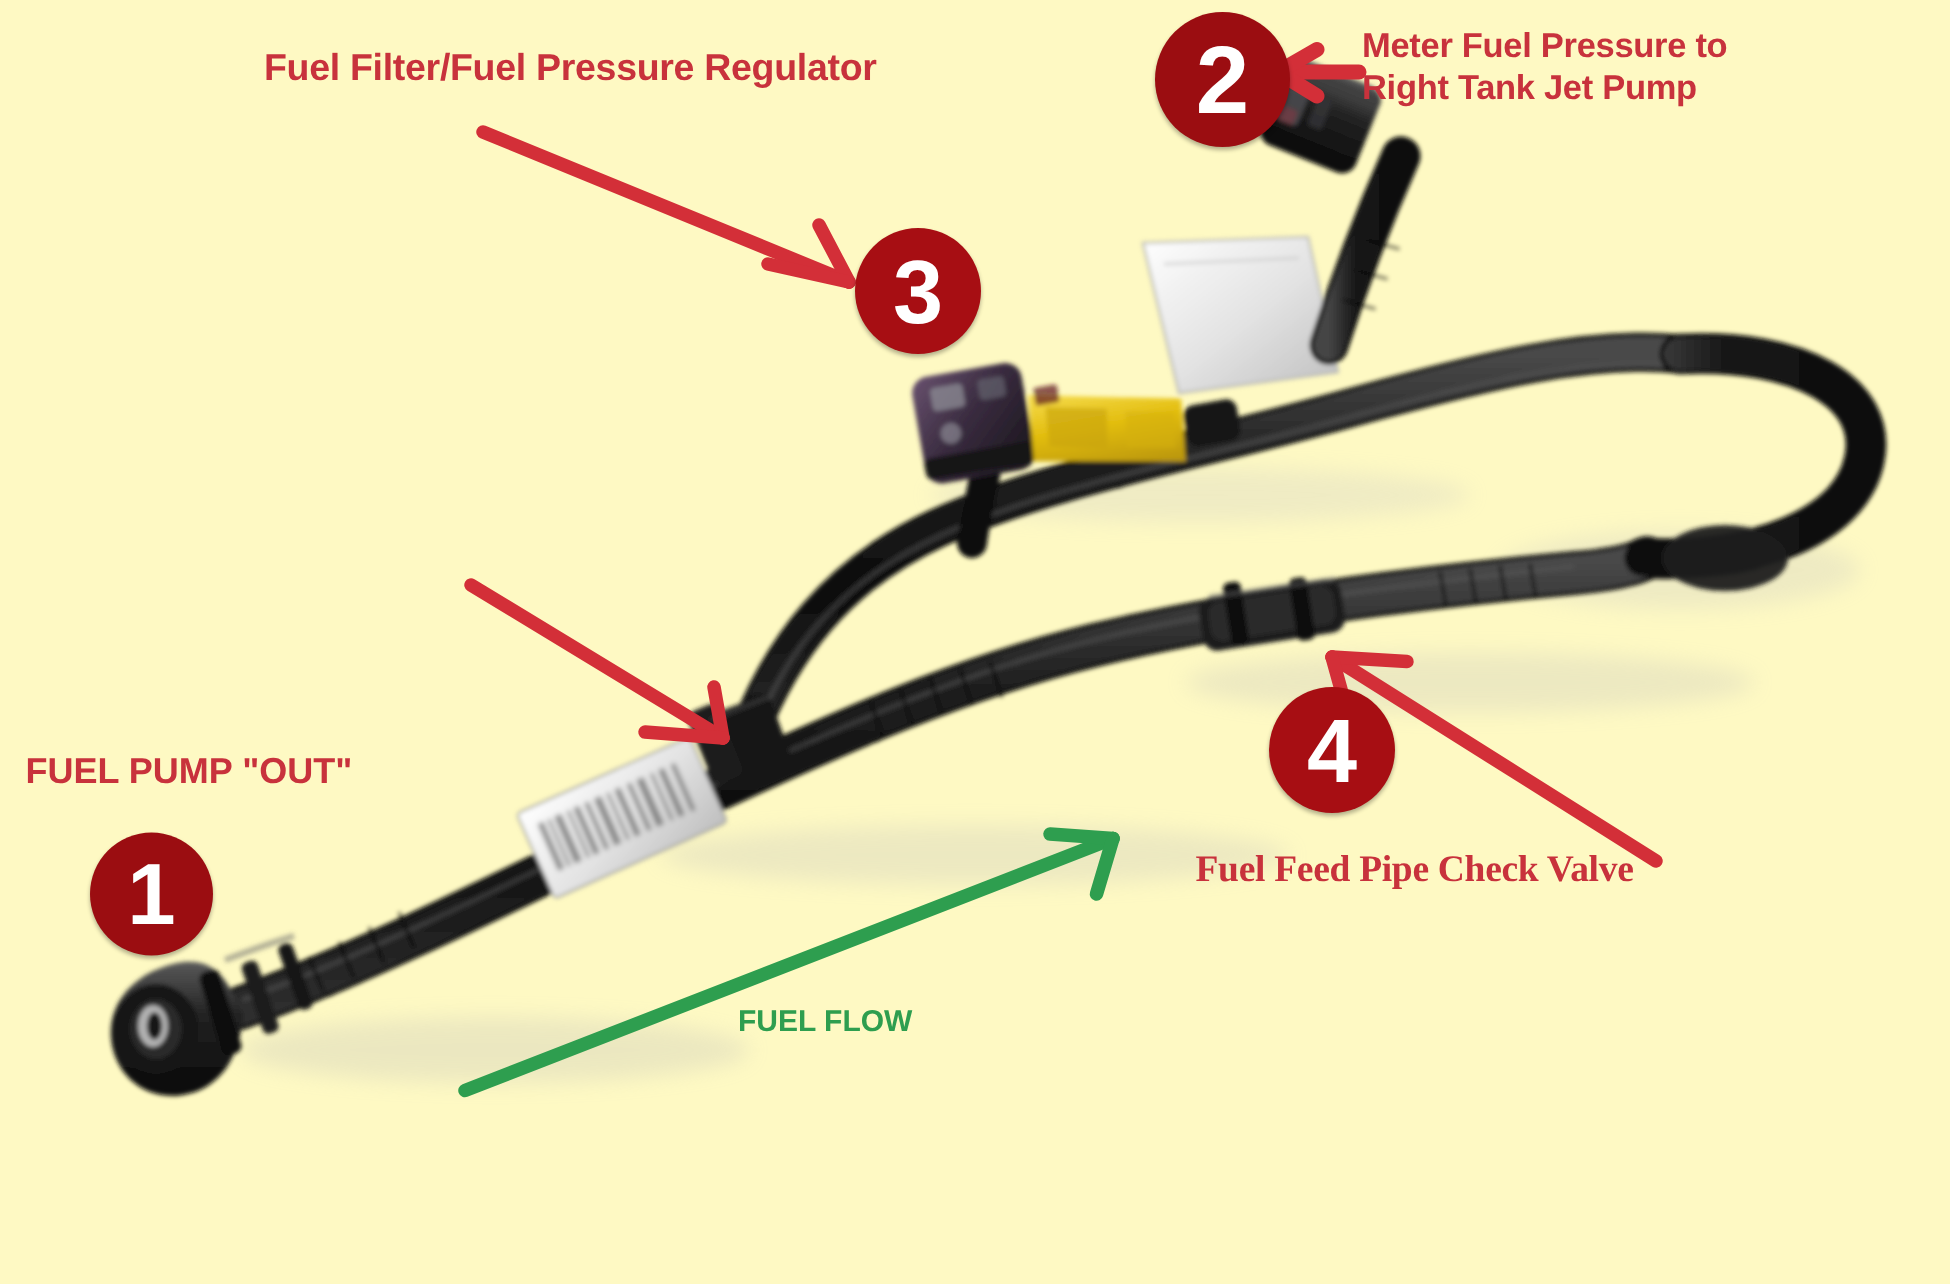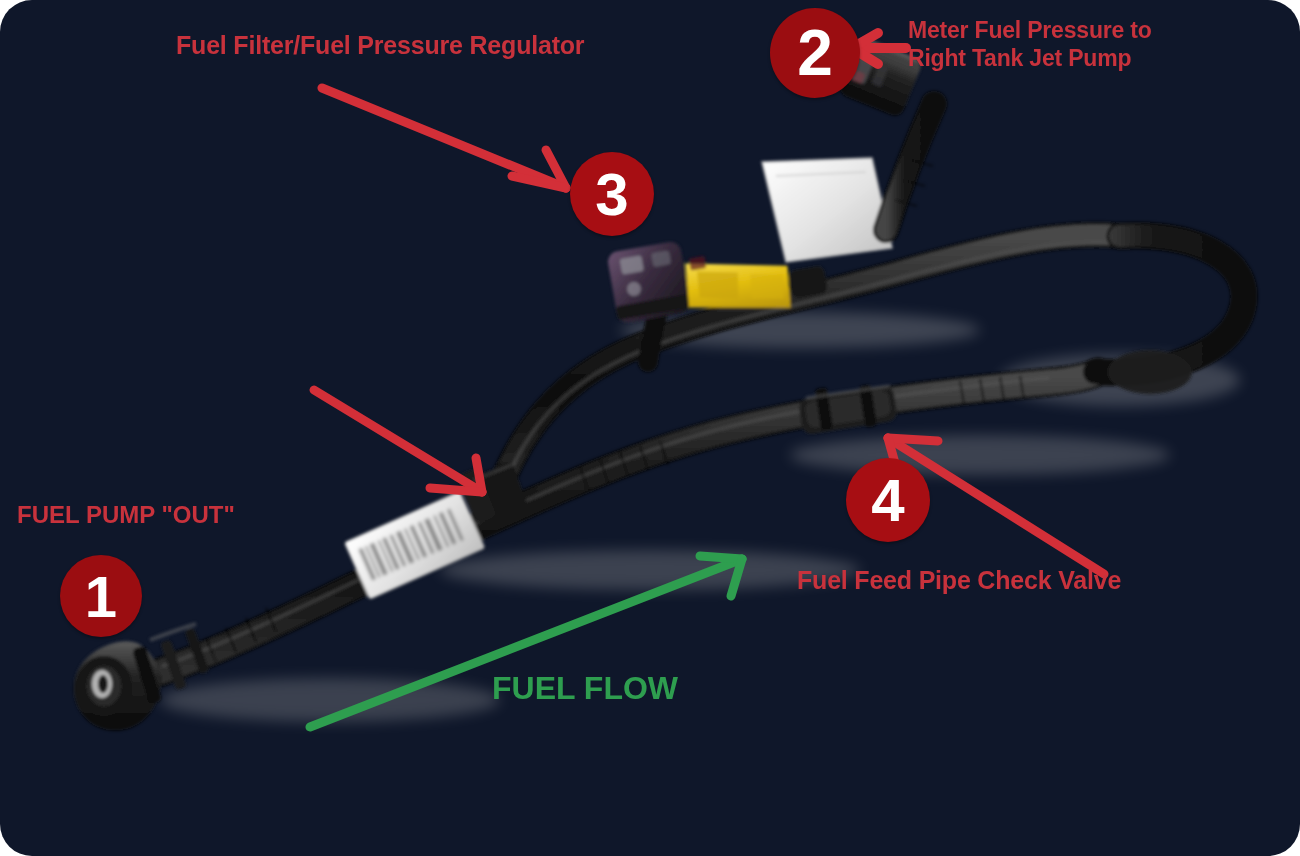--- a/index.html
+++ b/index.html
@@ -8,23 +8,22 @@
     padding: 0;
     background: #ffffff;
   }
   body {
     font-family: "Liberation Sans", sans-serif;
   }
   #stage {
     position: relative;
     width: 1300px;
     height: 856px;
-    background: #0f172a;
+    background: #fef9c3;
     overflow: hidden;
-    border-radius: 32px;
   }
   #photo-layer, #annotation-layer {
     position: absolute;
     left: 0;
     top: 0;
     width: 1300px;
     height: 856px;
   }
   #annotation-layer { pointer-events: none; }
 
@@ -36,22 +35,22 @@
     line-height: 1.22;
     white-space: pre-line;
     letter-spacing: -0.2px;
   }
   .anno-label.green { color: #2E9E4F; }
 
   #label-regulator { left: 176px; top: 30px;  font-size: 25px; }
   #label-meter     { left: 908px; top: 16px;  font-size: 23px; }
   #label-tee       { left: 171px; top: 344px; font-size: 25px; }
   #label-pump-out  { left: 17px;  top: 500px; font-size: 24px; letter-spacing: 0px;}
-  #label-valve     { left: 797px; top: 565px; font-size: 25px; }
-  #label-fuelflow  { left: 492px; top: 669px; font-size: 32px; letter-spacing: 0px; text-align: right;}
+  #label-valve     { left: 797px; top: 565px; font-size: 25px; font-family: Liberation Serif, serif; }
+  #label-fuelflow  { left: 492px; top: 669px; font-size: 20px; letter-spacing: 0px; text-align: right;}
 
   
   .marker {
     position: absolute;
     border-radius: 50%;
     color: #ffffff;
     font-weight: bold;
     display: flex;
     align-items: center;
     justify-content: center;

